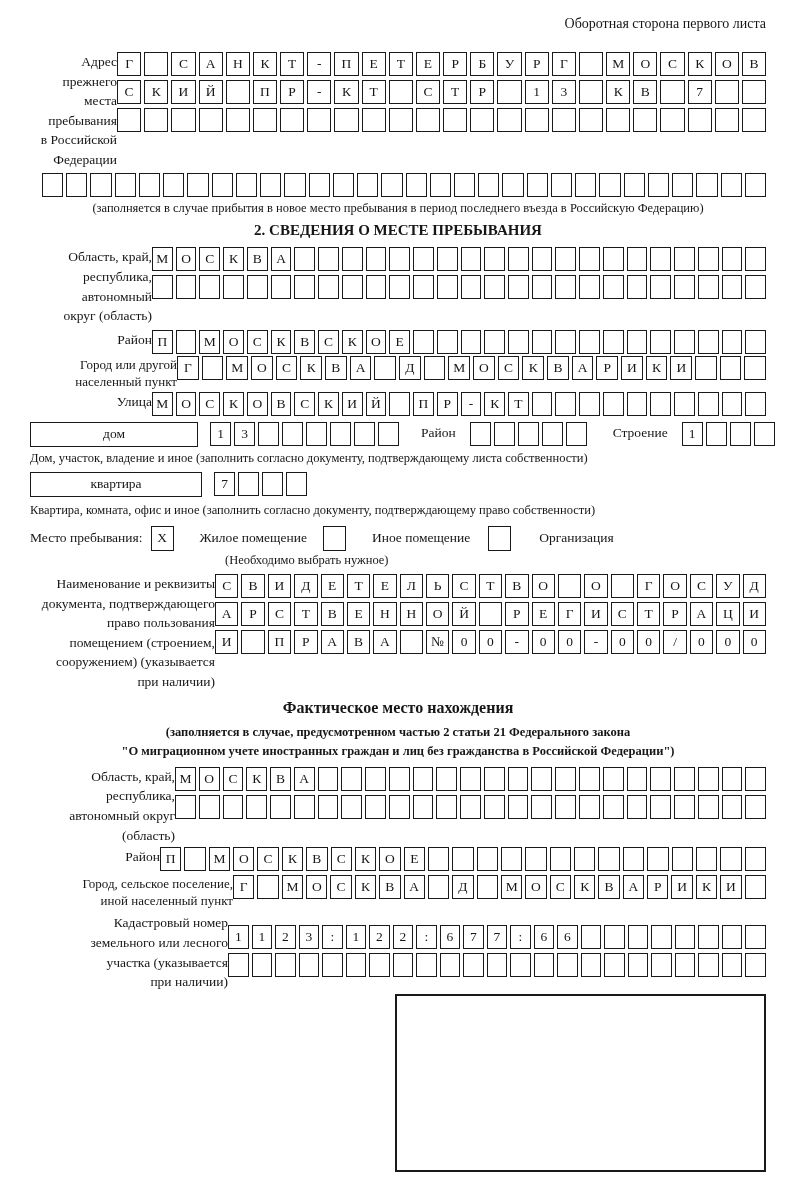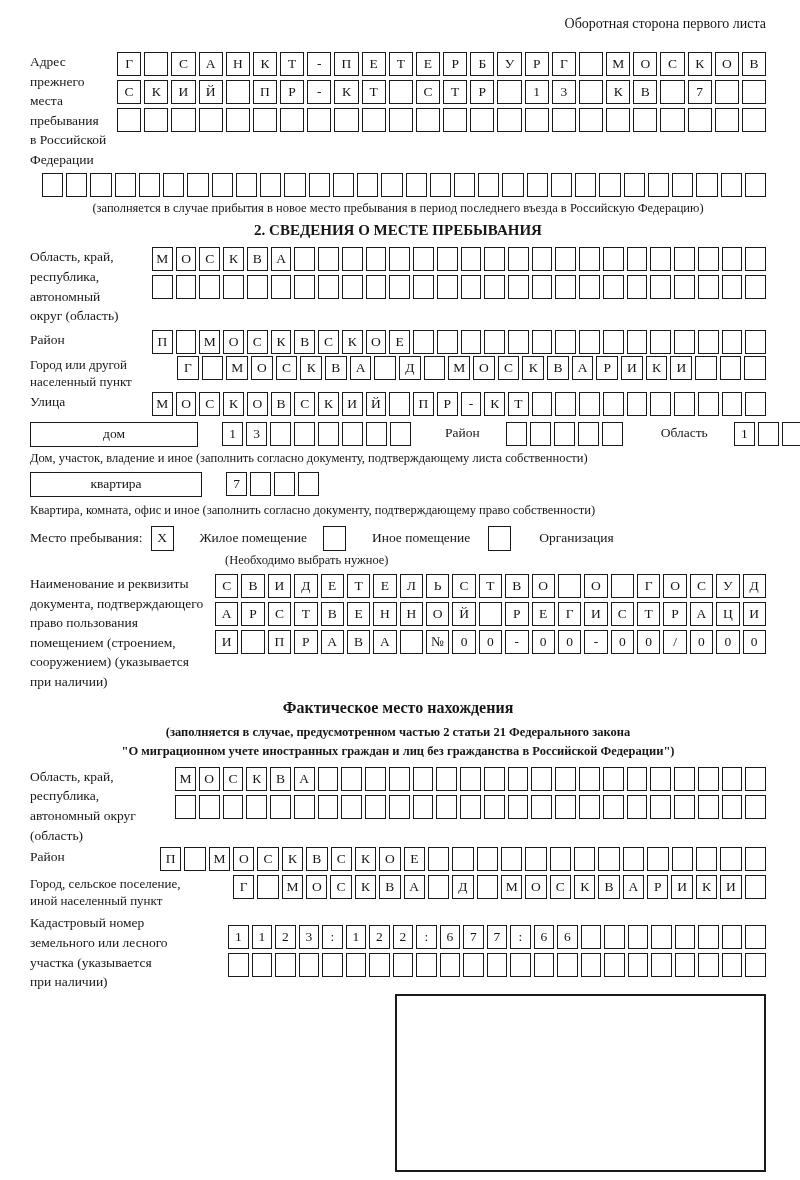--- a/index.html
+++ b/index.html
@@ -1,21 +1,21 @@
 <!DOCTYPE html>
 <html><head>
 <meta charset="utf-8">
 <style>
   * { margin:0; padding:0; box-sizing:border-box; }
   html,body { width:800px; height:1180px; background:#fff; }
   body { font-family:"Liberation Serif","DejaVu Serif",serif; color:#161616; overflow:hidden; }
   .page { padding:0 34px 0 30px; }
   .hdr { text-align:right; font-size:14px; margin-top:16px; }
 
-  .frow { display:flex; align-items:flex-start; }
+  .frow { display:flex; align-items:flex-start;text-align:right; }
   .flabel { flex-shrink:0; white-space:pre-line; font-size:13.5px; line-height:1.45; }
   .rows { flex:1; display:flex; flex-direction:column; gap:4px; min-width:0; }
   .cells { display:flex; gap:3px; flex:1; min-width:0; }
   .rows .cells { width:100%; flex:initial; }
   .cb { height:24px; border:1.6px solid #1a1a1a; display:flex; align-items:center;
         justify-content:center; font-size:13.5px; flex:1; min-width:0; background:#fff; }
   .cells.fixed { flex:none; }
   .cells.fixed .cb { flex:none; width:21px; }
 
   .lbl-w87 { width:87px; }
@@ -30,21 +30,21 @@
   .note { font-size:12.5px; }
   .center { text-align:center; }
   .bold { font-weight:bold; }
   .pre { white-space:pre-line;font-weight:bold; }
 
   .mt2{margin-top:2px} .mt4{margin-top:4px} .mt6{margin-top:6px} .mt8{margin-top:8px} .mt20{margin-top:20px}
 
   .fullrow { margin-left:12px; }
   .sec-title { font-size:15px; }
 
-  .inline-row { display:flex; align-items:flex-start; gap:24px; }
+  .inline-row { display:flex; align-items:flex-start; gap:12px; }
   .wbox { height:25px; border:1.8px solid #1a1a1a; display:flex; align-items:center;
           justify-content:center; font-size:13.5px; flex:none; }
   .wbox.dom { width:168px; }
   .wbox.kv { width:172px; }
   .ilabel { font-size:13.5px; padding-top:3px; flex:none; }
   .ilabel.kor { margin-left:10px; margin-right:2px; }
   .ilabel.str { margin-left:14px; margin-right:2px; }
 
   .mesto { display:flex; align-items:center; font-size:13.5px; }
   .chk { width:23px; height:25px; border:1.6px solid #1a1a1a; display:flex; flex:none;
@@ -362,21 +362,21 @@
         <span class="cb"></span>
       </div>
     <div class="ilabel kor">Район</div>
     <div class="cells fixed">
         <span class="cb"></span>
         <span class="cb"></span>
         <span class="cb"></span>
         <span class="cb"></span>
         <span class="cb"></span>
       </div>
-    <div class="ilabel str">Область</div>
+    <div class="ilabel str">Строение</div>
     <div class="cells fixed">
         <span class="cb">1</span>
         <span class="cb"></span>
         <span class="cb"></span>
         <span class="cb"></span>
       </div>
   </div>
   <div class="note mt4">Дом, участок, владение и иное (заполнить согласно документу, подтверждающему листа собственности)</div>
 
   <div class="inline-row mt6">

